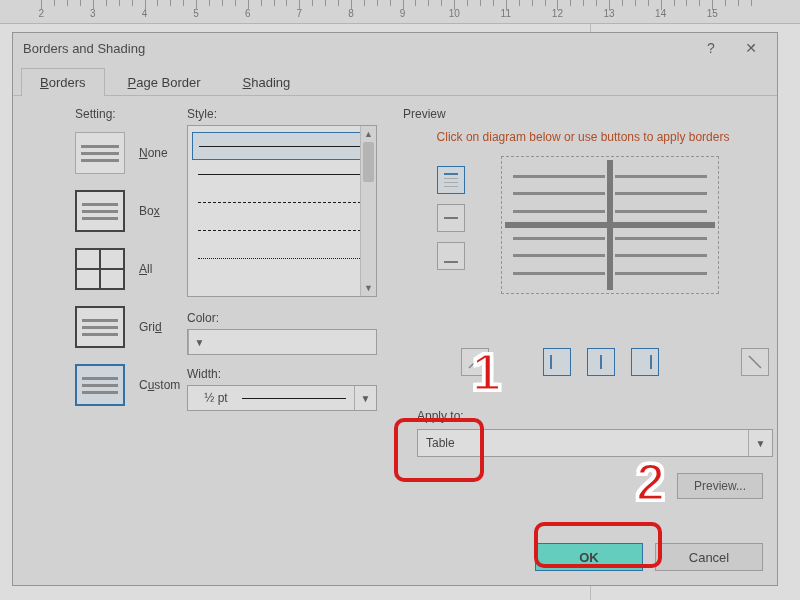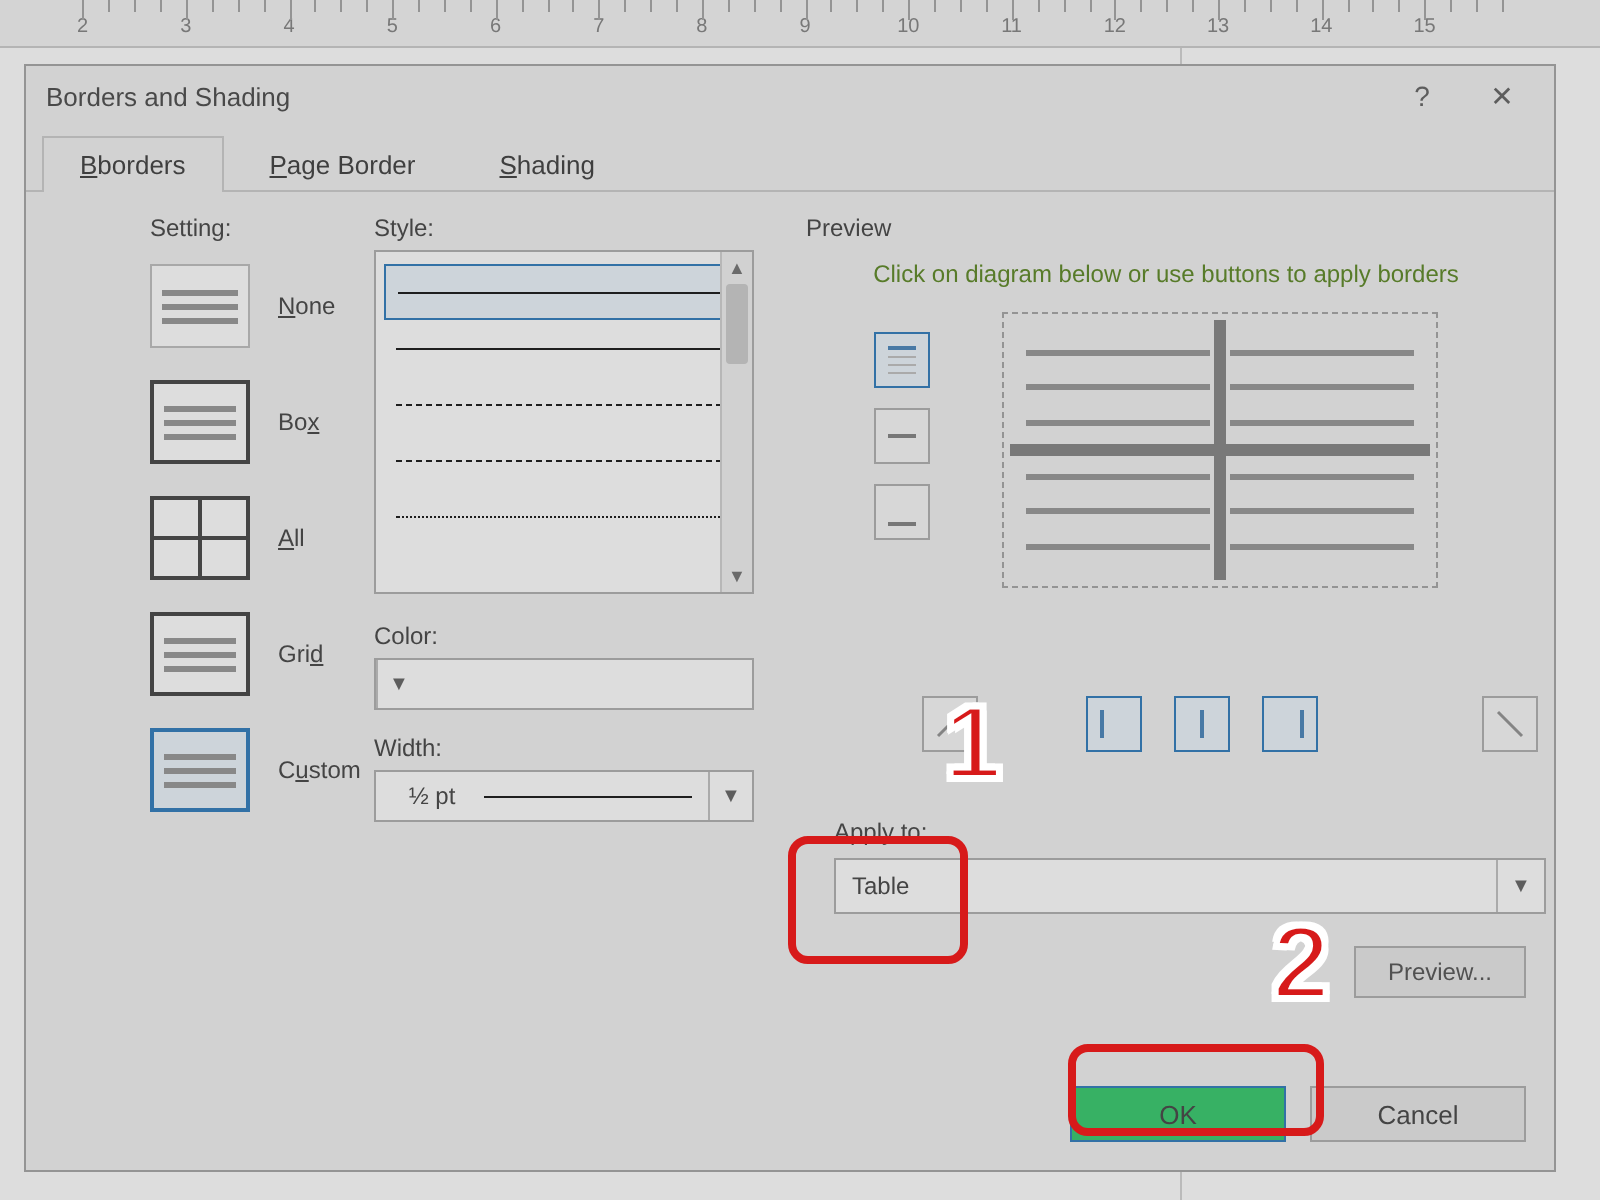--- a/index.html
+++ b/index.html
@@ -124,21 +124,21 @@
   }
   .combo .val { flex: 1; text-align: center; }
   .combo .ln  { flex: 1; border-top: 1px solid #000; margin: 0 8px; }
   .combo .arrow { width: 22px; height: 100%; border-left: 1px solid #bbb; display:flex;align-items:center;justify-content:center; font-size:10px; color:#555;}
 
   
   .preview-col {
     position: absolute; left: 390px; top: 8px; right: 14px;
   }
   .preview-col .hdr { font-size: 12px; color: #333; margin-bottom: 8px; }
-  .preview-hint { font-size: 12px; color: #4d7c0f; text-align: center; line-height: 1.4; margin: 2px 30px 14px 30px; }
+  .preview-hint { font-size: 12px; color: #c2410c; text-align: center; line-height: 1.4; margin: 2px 30px 14px 30px; }
   .preview-area {
     position: relative; width: 310px; height: 160px; margin-left: 30px;
   }
   .side-btns { position:absolute; left:-6px; top:6px; display:flex; flex-direction:column; gap:10px; }
   .bot-btns { position:absolute; left:44px; bottom:-48px; display:flex; gap:16px; }
   .sq-btn {
     width: 28px; height: 28px; border: 1px solid #a8a8a8; background: #f7f7f7;
     display:flex;align-items:center;justify-content:center;
   }
   .sq-btn.sel { border: 1px solid #1b6fb6; background: #eaf3fb; }
@@ -179,21 +179,21 @@
   .dlg-buttons {
     position: absolute; right: 14px; bottom: 14px;
     display: flex; gap: 12px;
   }
   .dlg-buttons button {
     width: 108px; height: 28px;
     border: 1px solid #a8a8a8; background: #e6e6e6;
     font-size: 13px; color: #333;
   }
   .dlg-buttons button.primary {
-    border: 1px solid #1b6fb6; background: #22c55e;
+    border: 1px solid #1b6fb6; background: #5eead4; font-weight: bold;
   }
 
   
   .callout {
     position: absolute; z-index: 600;
     border: 4px solid #d71a1a; border-radius: 10px;
     background: transparent;
     pointer-events: none;
   }
   .num-badge {
@@ -292,21 +292,21 @@
     <div class="tb-btn">
         <span>?</span>
       </div>
     <div class="tb-btn">
         <span>✕</span>
       </div>
   </div>
 
   <div class="tabs">
     <div class="tab-btn active">
-      <span class="underline-key">B</span><span>borders</span>
+      <span class="underline-key">B</span><span>orders</span>
     </div>
     <div class="tab-btn">
       <span class="underline-key">P</span><span>age Border</span>
     </div>
     <div class="tab-btn">
       <span class="underline-key">S</span><span>hading</span>
     </div>
   </div>
 
   <div class="body">

